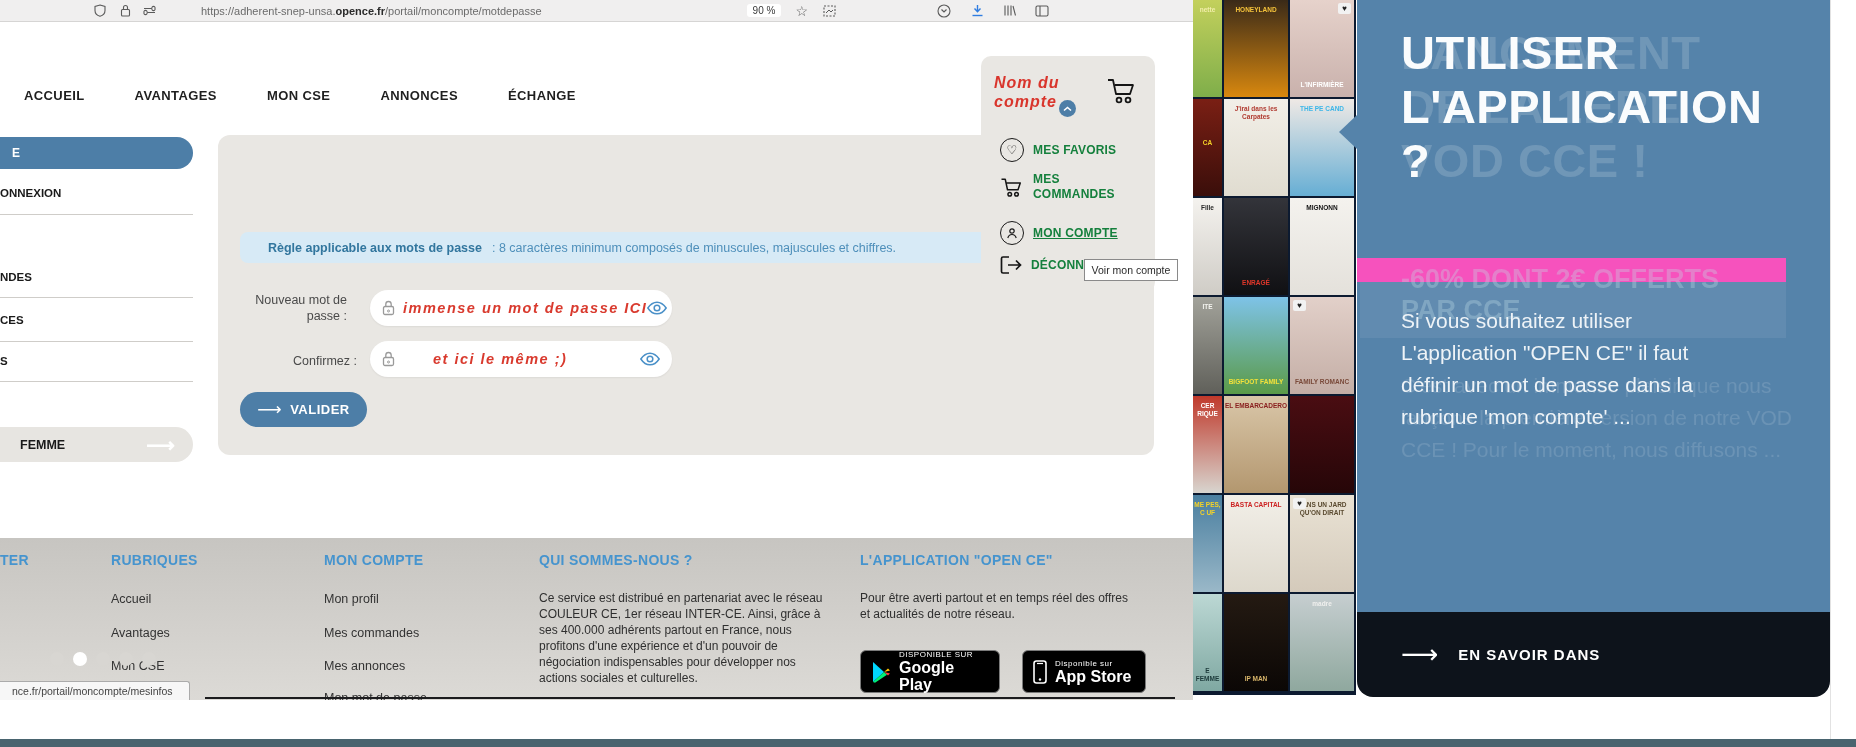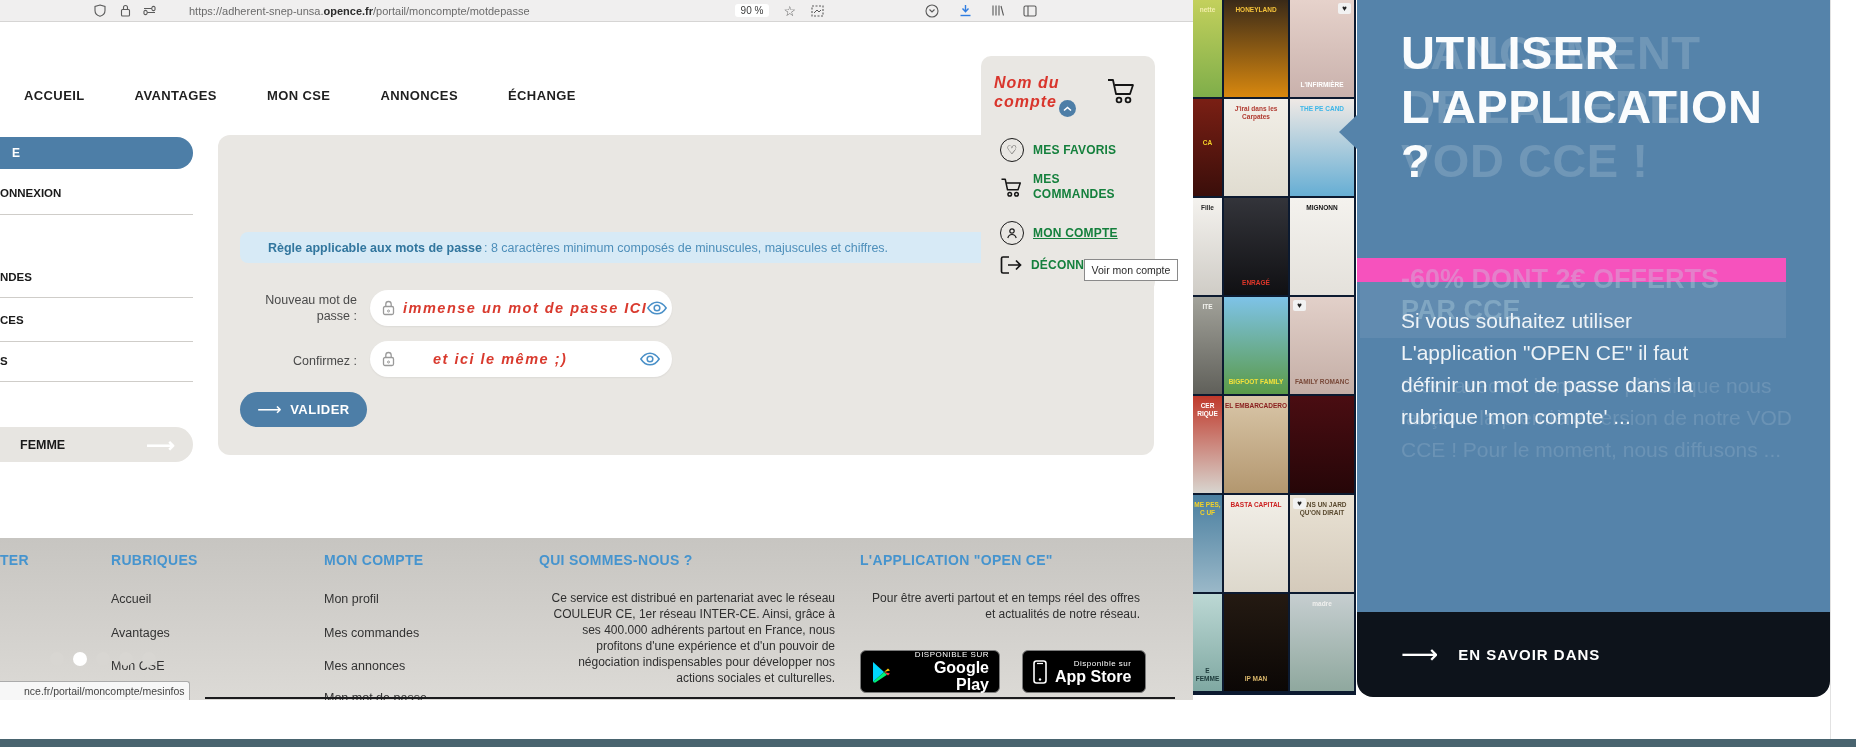--- a/index.html
+++ b/index.html
@@ -3,66 +3,66 @@
 <meta charset="utf-8">
 <style>
   html,body{margin:0;padding:0;}
   body{font-family:"Liberation Sans",sans-serif;background:#ffffff;}
   .screen{position:relative;width:1856px;height:747px;overflow:hidden;background:#fff;}
   .abs{position:absolute;}
 
   
   .chrome{left:0;top:0;width:1193px;height:21px;background:#f0efef;border-bottom:1px solid #d6d5d4;display:flex;align-items:center;}
   .chrome .ic{display:inline-flex;align-items:center;justify-content:center;width:16px;height:16px;color:#5a5a5a;}
-  .urltext{font-size:11px;color:#6b6b6b;margin-left:8px;white-space:nowrap;padding-left:24px;}
+  .urltext{font-size:11px;color:#6b6b6b;margin-left:20px;white-space:nowrap;padding-left:24px;}
   .urltext b{color:#2b2b2b;font-weight:700;}
   .zoomchip{margin-left:auto;background:#ffffff;border-radius:3px;font-size:10px;color:#3a3a3a;padding:1px 6px;}
   .glyph{font-size:12px;line-height:1;color:#5a5a5a;}
 
   
   .navlink{font-size:13px;font-weight:700;letter-spacing:.4px;color:#1f1f1f;cursor:pointer;}
 
   
   .side-bluepill{left:-14px;top:137px;width:207px;height:32px;background:#4d7ea7;border-radius:0 18px 18px 0;color:#fff;font-weight:700;font-size:12px;display:flex;align-items:center;padding-left:26px;box-sizing:border-box;}
   .side-item{left:0;width:193px;font-size:11.5px;font-weight:700;color:#1a1a1a;}
   .side-div{left:0;width:193px;height:1px;background:#cfcdc9;}
   .side-greypill{left:-14px;top:427px;width:207px;height:35px;background:#e7e5e1;border-radius:0 18px 18px 0;display:flex;align-items:center;padding-left:34px;box-sizing:border-box;font-size:12.5px;font-weight:700;color:#1a1a1a;}
   .side-greypill .arr{position:absolute;right:18px;color:#ffffff;font-size:20px;}
 
   
   .card{left:218px;top:135px;width:936px;height:320px;background:#e9e7e3;border-radius:12px;}
   .card-title{left:249px;top:165px;font-size:26px;font-weight:800;color:#101010;letter-spacing:.2px;}
   .rulebar{left:240px;top:232px;width:893px;height:31px;background:#d7eaf6;border-radius:8px;display:flex;align-items:center;padding-left:28px;box-sizing:border-box;font-size:12.5px;color:#4e8fba;}
-  .rulebar b{color:#32769e;margin-right:2px;}
+  .rulebar b{color:#32769e;margin-right:10px;}
   .flabel{width:115px;text-align:right;font-size:12.5px;color:#4a4a4a;line-height:16px;}
   .pill-input{position:absolute;left:370px;width:302px;height:36px;background:#ffffff;border-radius:18px;display:flex;align-items:center;padding:0 12px;box-sizing:border-box;box-shadow:0 1px 2px rgba(0,0,0,.06);}
   .hand{font-style:italic;letter-spacing:1.5px;color:#d93a2e;font-size:14.5px;font-weight:600;white-space:nowrap;}
   .validbtn{left:240px;top:392px;width:127px;height:35px;background:#4d7ea7;border-radius:20px;color:#fff;display:flex;align-items:center;justify-content:center;gap:8px;font-size:13px;font-weight:700;letter-spacing:.5px;cursor:pointer;}
   .validbtn .arr{font-size:17px;font-weight:400;}
 
   
   .acct{left:981px;top:56px;width:174px;height:236px;background:#e9e7e3;border-radius:10px;}
   .nomcompte{left:994px;top:73px;font-size:16px;line-height:19px;color:#d9352c;font-style:italic;letter-spacing:1px;font-weight:600;}
   .chev{left:1059px;top:100px;width:17px;height:17px;background:#4d7ea7;border-radius:50%;color:#fff;display:flex;align-items:center;justify-content:center;font-size:9px;}
   .mrow{position:absolute;left:1000px;display:flex;align-items:center;gap:9px;cursor:pointer;}
   .mlabel{font-size:12px;font-weight:700;color:#15803d;letter-spacing:.2px;}
   .circ-ic{width:22px;height:22px;border:1.6px solid #1a1a1a;border-radius:50%;display:flex;align-items:center;justify-content:center;font-size:12px;color:#1a1a1a;flex:0 0 auto;}
   .tooltip{left:1084px;top:259px;width:92px;height:20px;background:#ffffff;border:1px solid #8a8a8a;font-size:10.5px;color:#2a2a2a;display:flex;align-items:center;justify-content:center;z-index:30;}
 
   
-  .footer{left:0;top:538px;width:1193px;height:162px;background:linear-gradient(#c7c5c1,#dcdad6);overflow:hidden;text-align:right;}
+  .footer{left:0;top:538px;width:1193px;height:162px;background:linear-gradient(#c7c5c1,#dcdad6);overflow:hidden;}
   .fhead{position:absolute;top:14px;font-size:14px;font-weight:700;color:#4694ce;letter-spacing:.3px;}
   .fitem{position:absolute;font-size:12.5px;color:#333333;cursor:pointer;}
   .fpara{position:absolute;font-size:12px;line-height:16px;color:#2f2f2f;}
   .badge{position:absolute;top:112px;height:43px;background:#000;border:1px solid #7a7a7a;border-radius:6px;color:#fff;display:flex;align-items:center;padding:0 10px;gap:8px;box-sizing:border-box;cursor:pointer;}
   .badge .t1{font-size:8px;letter-spacing:.5px;display:block;}
   .badge .t2{font-size:16px;font-weight:600;display:block;line-height:17px;}
   .dot{display:inline-block;width:14px;height:14px;border-radius:50%;background:#d8d6d2;margin-right:9px;}
   .dot.active{background:#ffffff;}
-  .statuspop{left:0;top:681px;width:190px;height:19px;background:#f7f7f7;border:1px solid #ababab;border-left:none;border-bottom:none;border-radius:0 3px 0 0;font-size:10.5px;color:#444;display:flex;align-items:center;padding-left:24px;box-sizing:border-box;z-index:25;}
+  .statuspop{left:0;top:681px;width:190px;height:19px;background:#f7f7f7;border:1px solid #ababab;border-left:none;border-bottom:none;border-radius:0 3px 0 0;font-size:10.5px;color:#444;display:flex;align-items:center;padding-left:12px;box-sizing:border-box;z-index:25;}
   .pageline{left:205px;top:697px;width:970px;height:2px;background:#1c1c1e;}
 
   
   .strip{left:1193px;top:0;width:163px;height:695px;background:#0c1a30;display:flex;flex-direction:column;gap:2px;overflow:hidden;}
   .prow{display:flex;gap:2px;height:97px;flex:0 0 auto;}
   .pcell{position:relative;overflow:hidden;}
   .pcell.c0{width:29px;}
   .pcell.c1{width:64px;}
   .pcell.c2{width:64px;}
   .pt{position:absolute;left:0;right:0;text-align:center;font-size:6.5px;font-weight:700;line-height:8px;padding:2px 1px;word-wrap:break-word;}
@@ -167,21 +167,21 @@
     <span class="arr">⟶</span>
   </div>
 
   <div class="abs card"></div>
 
   <div class="abs rulebar">
     <b>Règle applicable aux mots de passe</b>
     <span>: 8 caractères minimum composés de minuscules, majuscules et chiffres.</span>
   </div>
 
-  <div class="abs flabel" style="left:242px;top:292px;">Nouveau mot de passe :</div>
+  <div class="abs flabel" style="left:232px;top:292px;">Nouveau mot de passe :</div>
   <div class="abs pill-input" style="top:290px;">
     <span style="margin-right:8px">
       <svg width="13" height="16" viewBox="0 0 13 16">
           <rect x="1.5" y="6.5" width="10" height="8" rx="1.5" fill="none" stroke="#9a9a9a" stroke-width="1.3"></rect>
           <path d="M3.8 6.5 V4.2 a2.7 2.7 0 0 1 5.4 0 V6.5" fill="none" stroke="#9a9a9a" stroke-width="1.3"></path>
           <circle cx="6.5" cy="11" r="1" fill="none" stroke="#9a9a9a" stroke-width="1"></circle>
         </svg>
     </span>
     <span class="hand">immense un mot de passe ICI</span>
     <span style="margin-left:auto">

